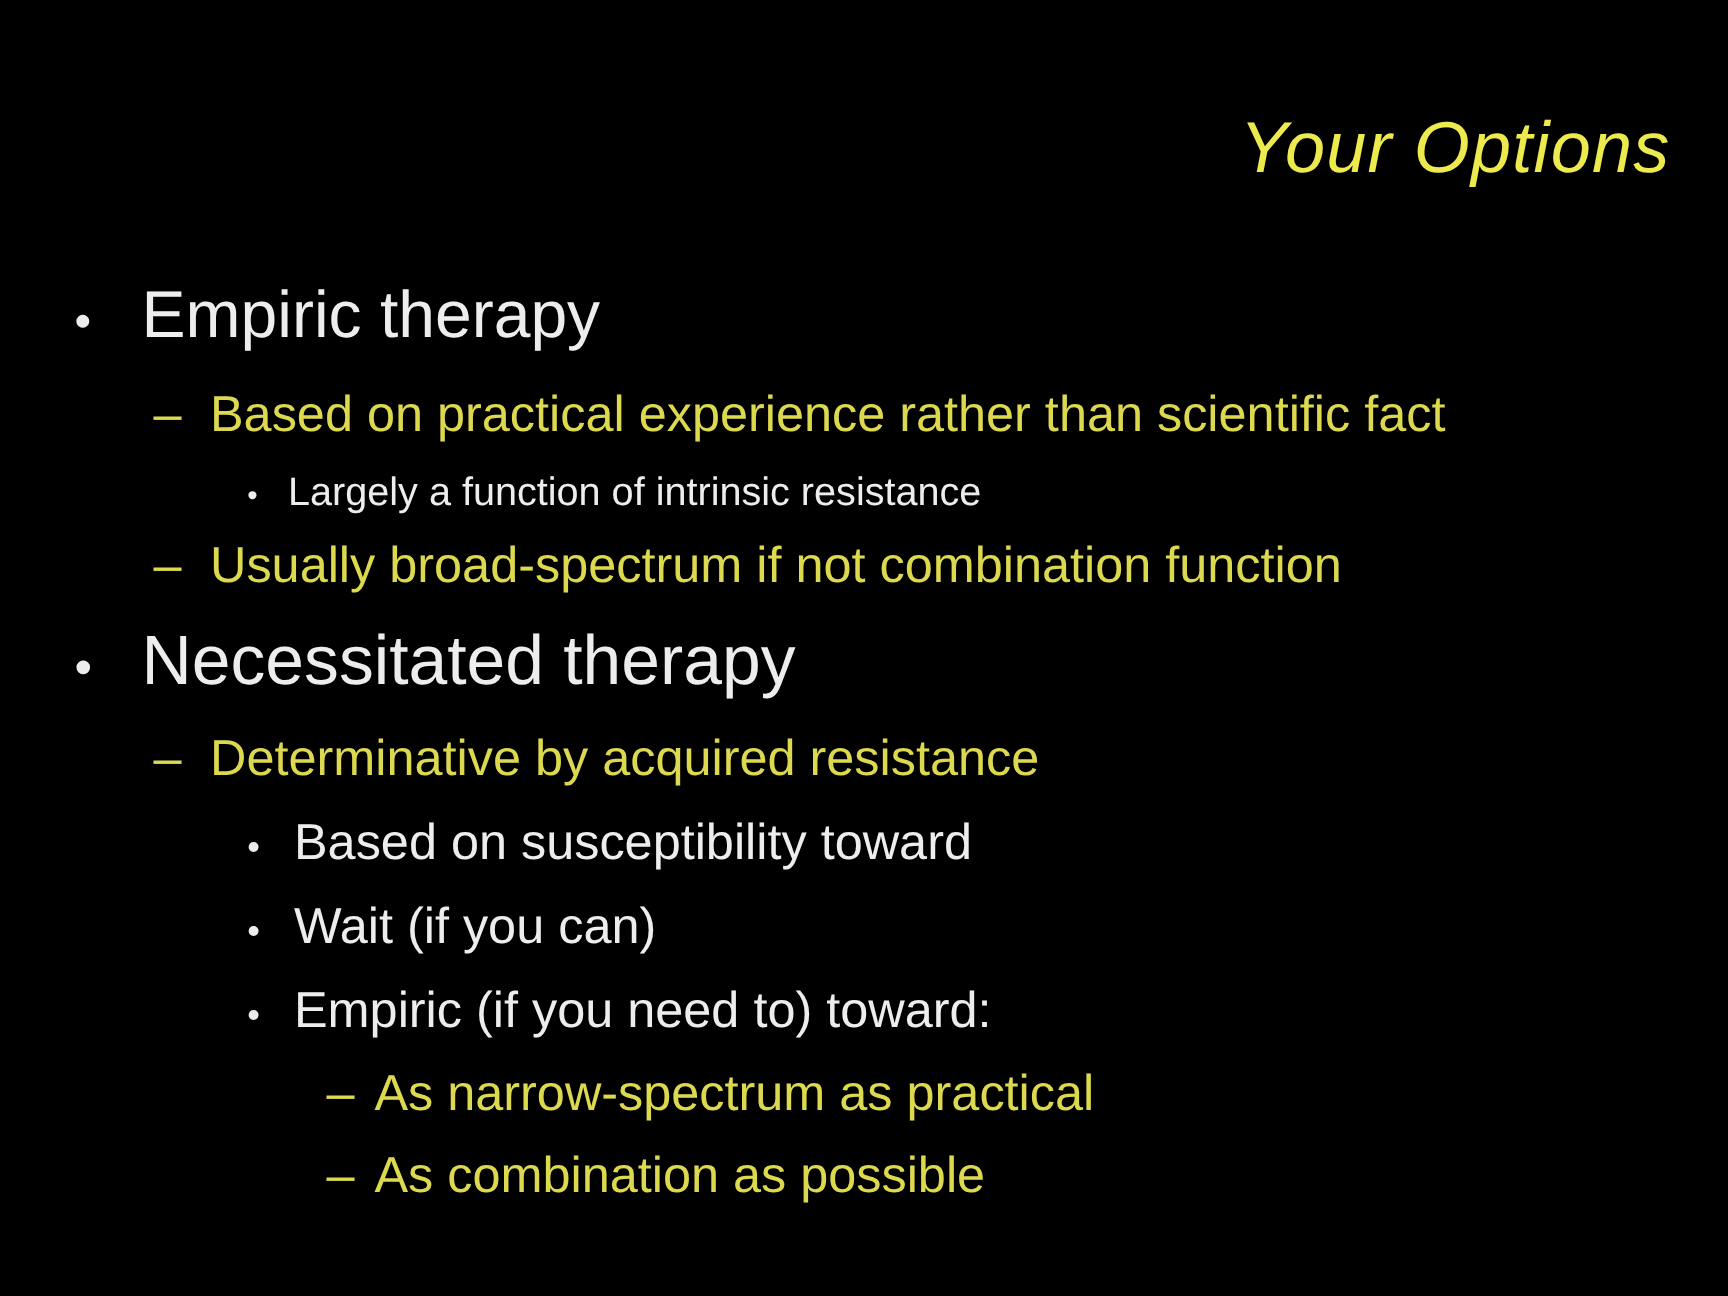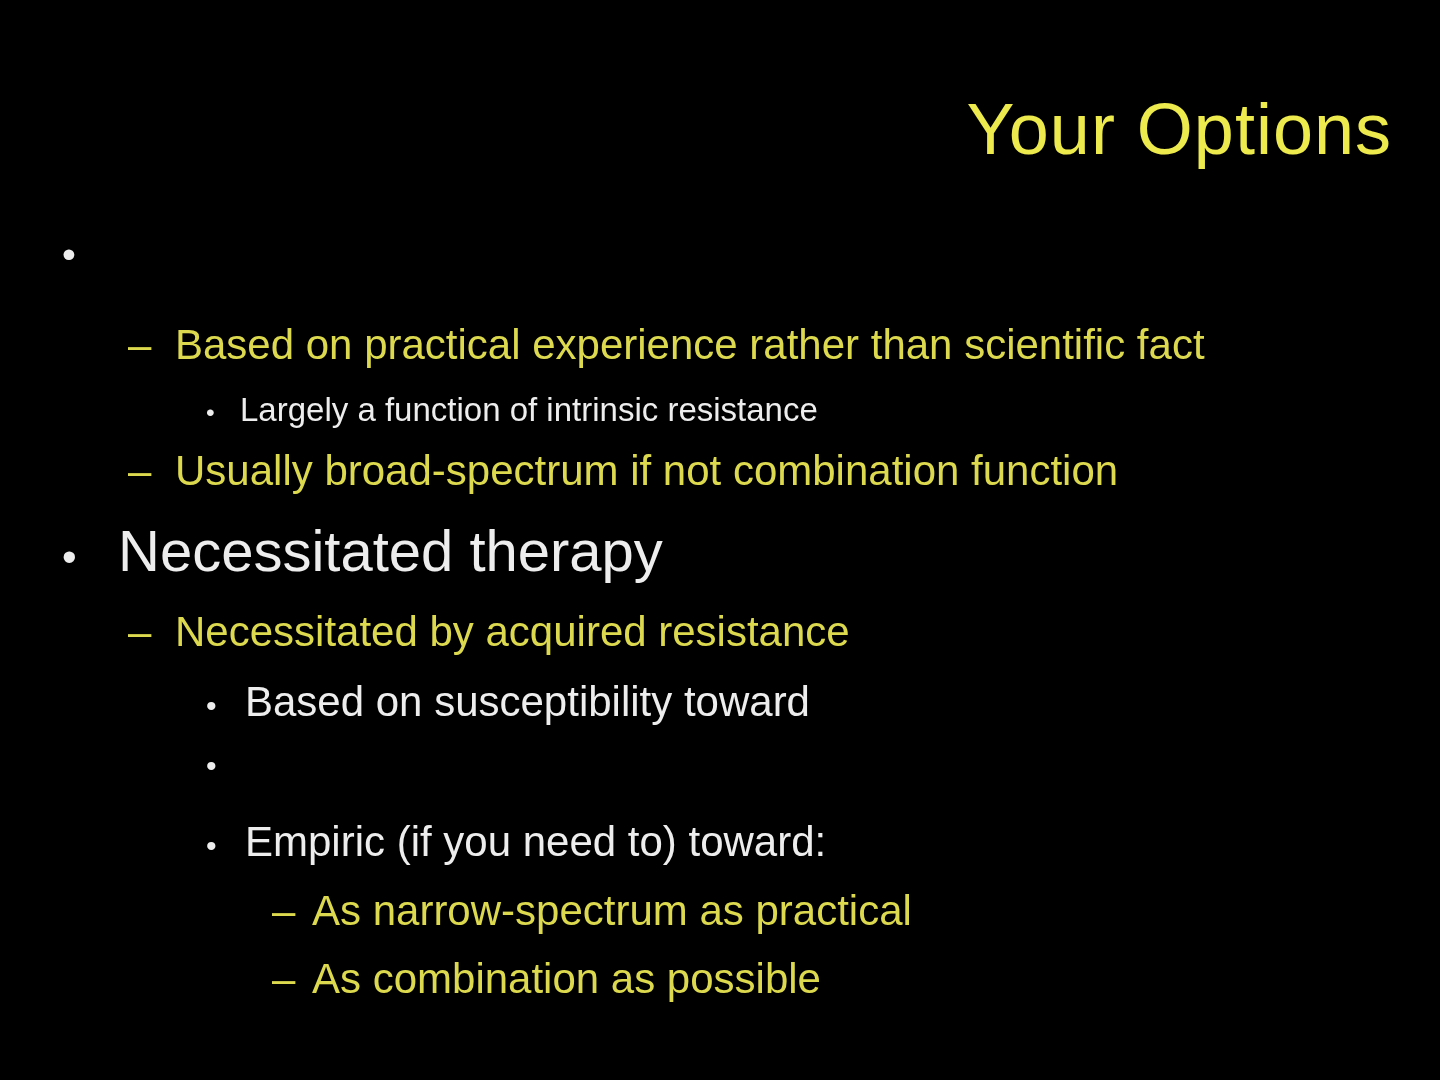--- a/index.html
+++ b/index.html
@@ -11,25 +11,26 @@
   }
   .slide {
     position: relative;
     width: 1440px; height: 1080px;
     background: #000000;
   }
   .slide-title {
     position: absolute;
     top: 93px;
     right: 48px;
-    font-size: 72px;
+    font-size: 60px;
     line-height: 1;
     color: #EDEA4D;
     white-space: nowrap;
     letter-spacing: 1px;
+    font-style: italic;
   }
   .line {
     position: absolute;
     display: flex;
     align-items: baseline;
     line-height: 1;
     white-space: nowrap;
   }
   .line .marker {
     display: inline-block;
@@ -66,20 +67,21 @@
 </style>
 </head>
 <body>
 
 <div class="slide">
 
   <div class="slide-title">Your Options</div>
 
   <div class="line lvl1 c-white r0">
     <span class="marker">•</span>
+    <span class="text">Empiric therapy</span>
   </div>
 
   <div class="line lvl2 c-yellow r1">
     <span class="marker">–</span>
     <span class="text">Based on practical experience rather than scientific fact</span>
   </div>
 
   <div class="line lvl3s c-white r2">
     <span class="marker">•</span>
     <span class="text">Largely a function of intrinsic resistance</span>
@@ -90,30 +92,31 @@
     <span class="text">Usually broad-spectrum if not combination function</span>
   </div>
 
   <div class="line lvl1 c-white r4">
     <span class="marker">•</span>
     <span class="text">Necessitated therapy</span>
   </div>
 
   <div class="line lvl2 c-yellow r5">
     <span class="marker">–</span>
-    <span class="text">Necessitated by acquired resistance</span>
+    <span class="text">Determinative by acquired resistance</span>
   </div>
 
   <div class="line lvl3 c-white r6">
     <span class="marker">•</span>
     <span class="text">Based on susceptibility toward</span>
   </div>
 
   <div class="line lvl3 c-white r7">
     <span class="marker">•</span>
+    <span class="text">Wait (if you can)</span>
   </div>
 
   <div class="line lvl3 c-white r8">
     <span class="marker">•</span>
     <span class="text">Empiric (if you need to) toward:</span>
   </div>
 
   <div class="line lvl4 c-yellow r9">
     <span class="marker">–</span>
     <span class="text">As narrow-spectrum as practical</span>

